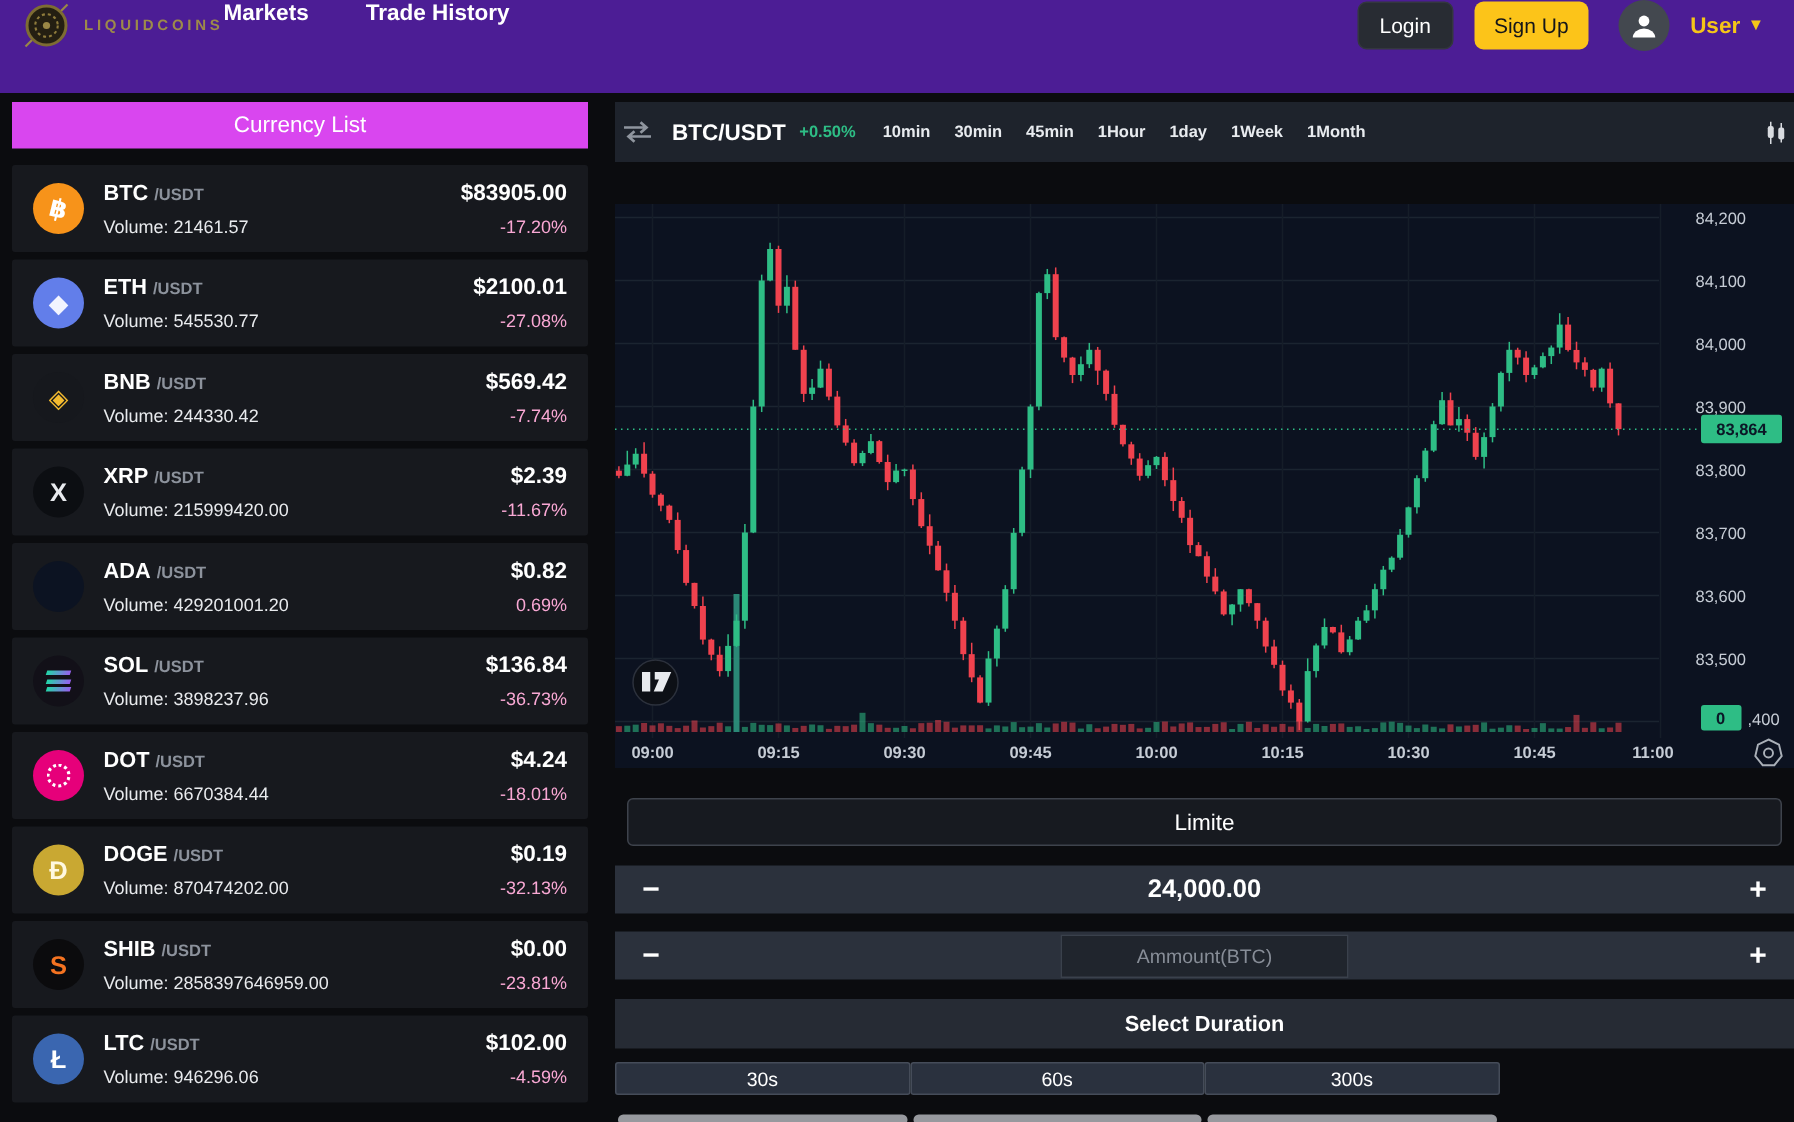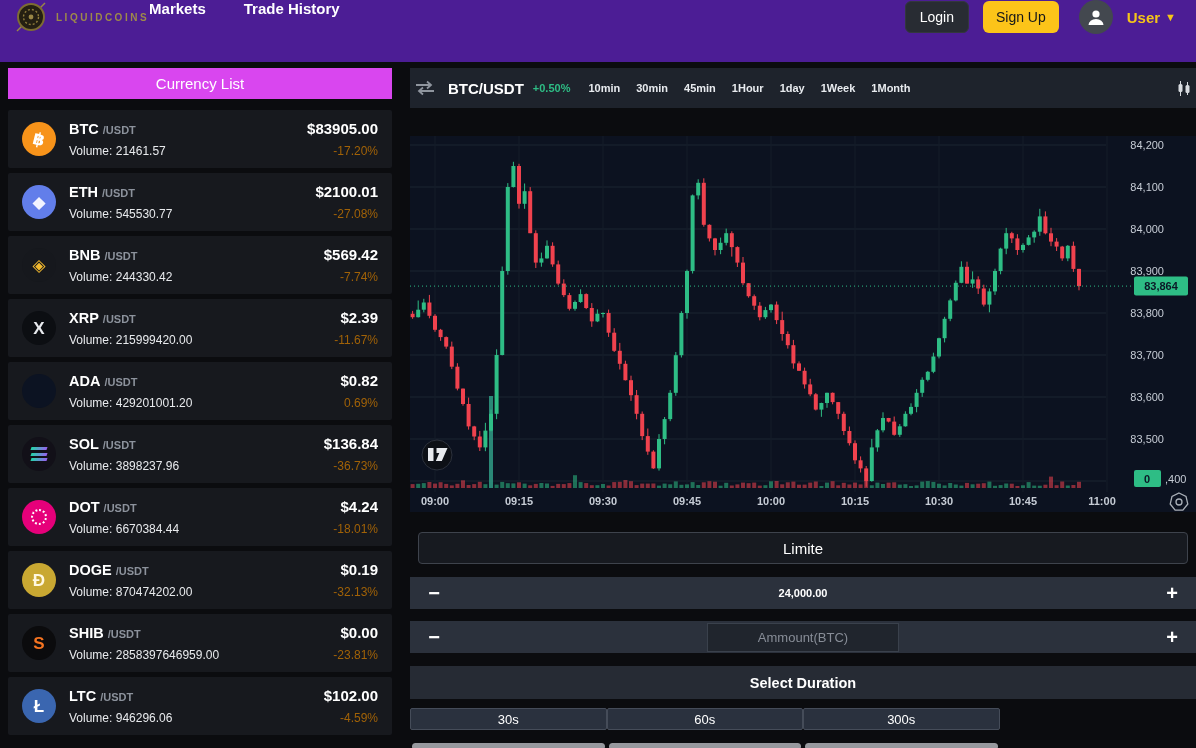--- a/index.html
+++ b/index.html
@@ -38,39 +38,39 @@
   .ic-dots { background-image:radial-gradient(#2f7df6 1.2px, transparent 1.7px); background-size:5px 5px; }
   .sbar { display:block; width:16px; height:3px; margin:1.1px 0; background:linear-gradient(100deg,#1fd9a6,#9a5cf0); transform:skewX(-18deg); }
   .ring { width:16px; height:16px; border:2.5px dotted #fff; border-radius:50%; }
   .pair-info { flex:1; }
   .pair-name { display:flex; align-items:baseline; }
   .sym { font-size:14.5px; font-weight:700; }
   .quote { font-size:11px; font-weight:600; color:#8c929c; margin-left:4px; }
   .pair-vol { font-size:12px; color:#e8eaed; margin-top:7px; }
   .pair-right { text-align:right; }
   .pair-price { font-size:15px; font-weight:700; }
-  .pair-change { font-size:12px; color:#a16207; margin-top:7px; }
+  .pair-change { font-size:12px; color:#f9a8d4; margin-top:7px; }
 
   
   .trade-col { padding-top:6px; }
   .chart-header { height:40px; background:#1e232c; display:flex; align-items:center; padding:0 4px; }
   .pair-title { font-size:15px; font-weight:700; margin-left:12px; }
   .pair-change-pct { font-size:11px; font-weight:600; color:#2ebd85; margin-left:9px; }
   .tf-list { display:flex; gap:16px; margin-left:18px; }
   .tf { background:none; border:none; color:#e8ebef; font-size:11px; font-weight:700; padding:0; }
   .style-icon { margin-left:auto; display:flex; gap:3px; align-items:flex-end; cursor:pointer; }
   .chart-wrap { line-height:0;margin-top:28px; }
 
   
   .btn-limit { display:block; width:calc(100% - 16px); margin:20px 8px 0; height:32px; background:#171a20; border:1px solid #3e434c; border-radius:4px; color:#fff; font-size:15px; }
   .stepper { margin-top:13px; height:32px; background:#2b313c; display:flex; align-items:center; padding:0 15px; }
   .stepper + .stepper { margin-top:12px; }
   .step-btn { background:none; border:none; color:#fff; font-size:20px; font-weight:700; line-height:1; padding:0; width:18px; }
   .step-center { flex:1; display:flex; justify-content:center; }
-  .step-value { font-size:11px; font-weight:700; color:#fff; cursor:text; }
+  .step-value { font-size:17px; font-weight:700; color:#fff; cursor:text; }
   .amount-input { width:192px; height:29px; background:#20252d; border:1px solid #3a414c; color:#fde047; font-size:13px; text-align:center; outline:none; }
   .amount-input::placeholder { color:#878d97; }
   .duration-title { margin-top:13px; height:33px; background:#262b34; display:flex; align-items:center; justify-content:center; font-size:14.5px; font-weight:700; }
   .dur-grid { display:grid; grid-template-columns:repeat(4,1fr); margin-top:9px; }
   .dur-btn { width:100%; height:22px; background:#2a313e; border:1px solid #454c59; border-radius:2px; color:#fff; font-size:13px; }
   .dur-slider { height:7px; background:#97999e; border-radius:4px; margin:13px 2px 0; cursor:pointer; }
   .dur-pct { text-align:center; margin-top:11px; font-size:15px; color:#fff; }
 </style>
 </head>
 <body>

